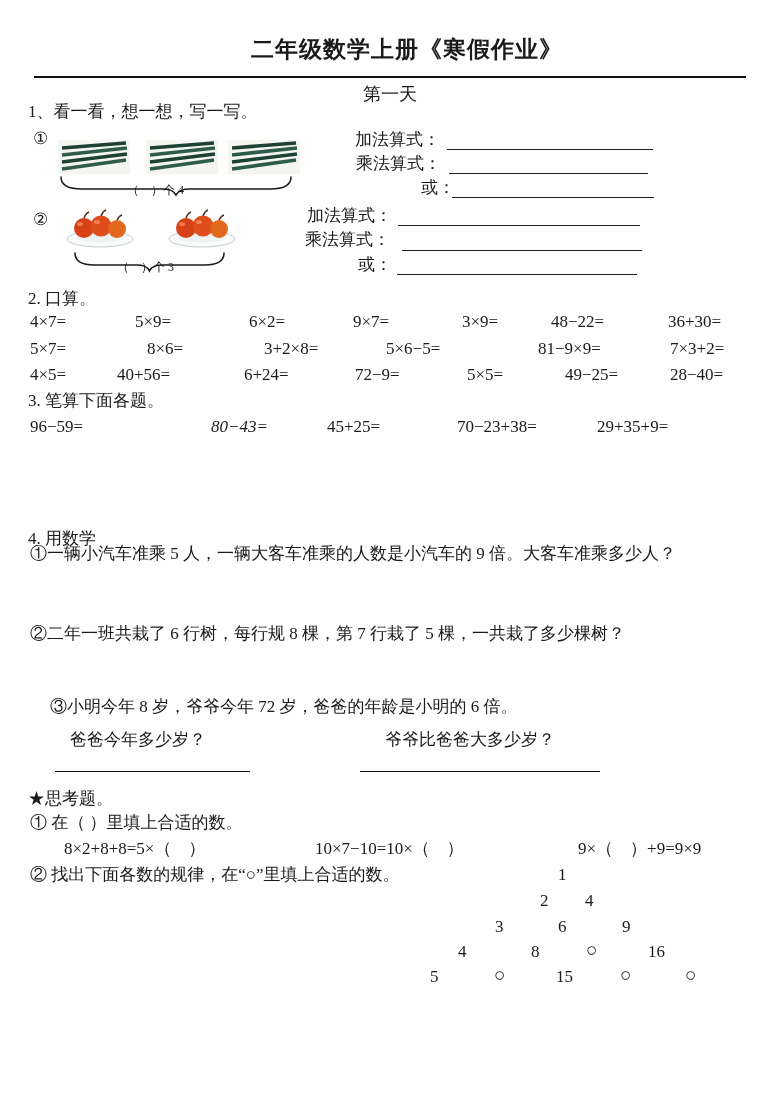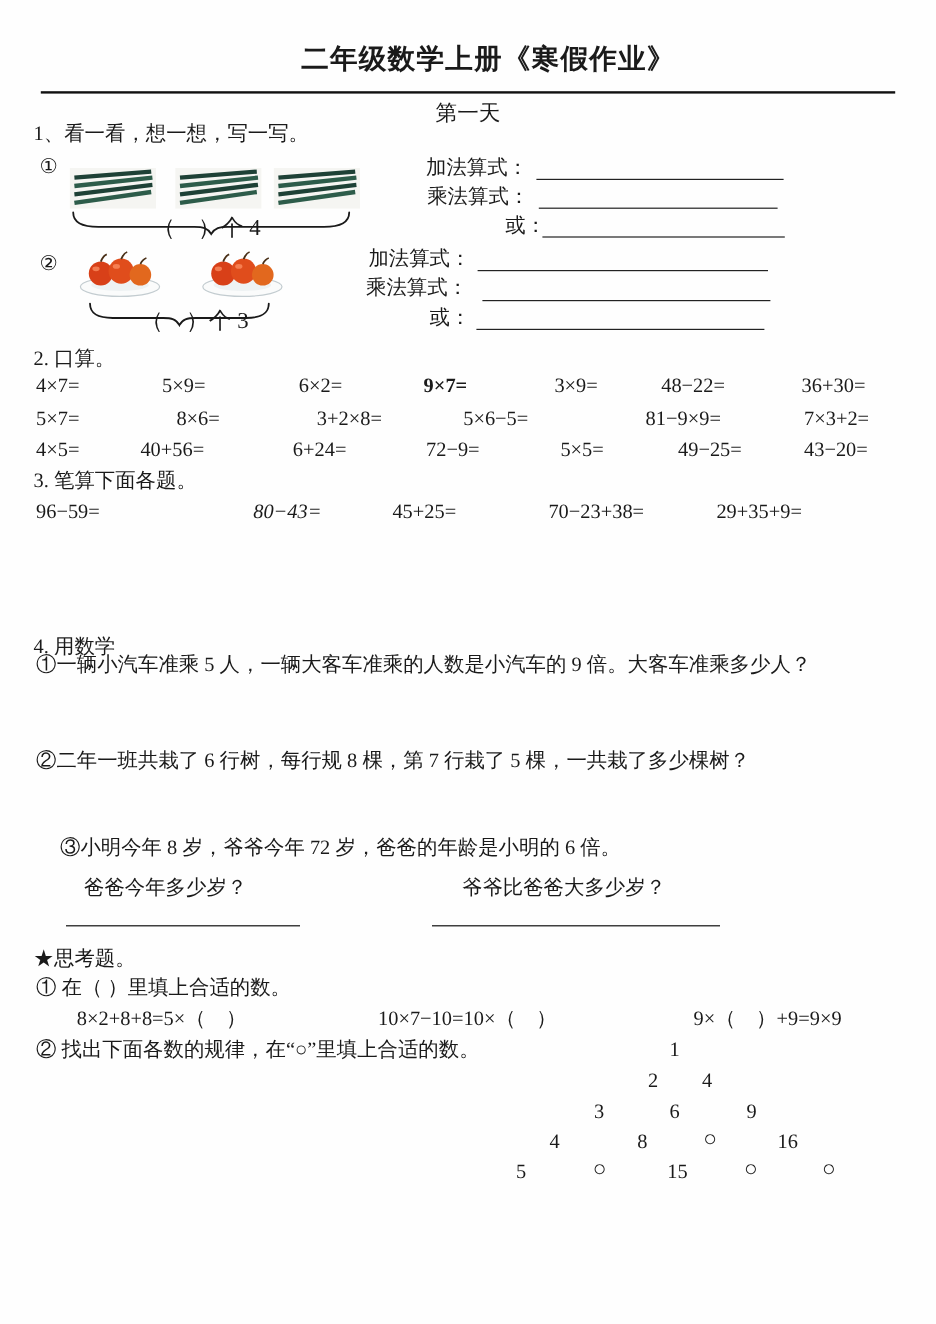--- a/index.html
+++ b/index.html
@@ -6,21 +6,21 @@
   #page{
     position:relative;
     width:780px;height:1103px;
     background:#fefefe;
     font-family:"Liberation Serif","DejaVu Serif",serif;
     color:#1a1a1a;
     overflow:hidden;
   }
   .abs{position:absolute;white-space:nowrap;}
   .t17{font-size:17px;line-height:20px;}
-  .t18{font-size:19px;line-height:21px;}
+  .t18{font-size:12px;line-height:21px;}
   .title{
     width:780px;text-align:center;
     font-family:"Liberation Sans","DejaVu Sans",sans-serif;
     font-weight:700;font-size:23px;letter-spacing:1px;padding-left:17px;
   }
   .day{width:780px;text-align:center;font-size:18px;}
   .rule{position:absolute;background:#111;}
   .uline{position:absolute;height:1px;background:#222;}
   .ansline{position:absolute;height:1px;background:#111;}
   .tri{font-size:17px;line-height:18px;}
@@ -125,39 +125,39 @@
   <div class="abs t17" style="left:305px;top:230px;">乘法算式：</div>
   <div class="uline" style="left:402px;top:250px;width:240px;"></div>
   <div class="abs t17" style="left:358px;top:255px;">或：</div>
   <div class="uline" style="left:397px;top:274px;width:240px;"></div>
 
   <div class="abs t17" style="left:28px;top:289px;">2. 口算。</div>
 
   <div class="abs t17" style="left:30px;top:312px;">4×7=</div>
   <div class="abs t17" style="left:135px;top:312px;">5×9=</div>
   <div class="abs t17" style="left:249px;top:312px;">6×2=</div>
-  <div class="abs t17" style="left:353px;top:312px;font-weight:bold;">9×7=</div>
+  <div class="abs t17" style="left:353px;top:312px;">9×7=</div>
   <div class="abs t17" style="left:462px;top:312px;">3×9=</div>
   <div class="abs t17" style="left:551px;top:312px;">48−22=</div>
   <div class="abs t17" style="left:668px;top:312px;">36+30=</div>
 
   <div class="abs t17" style="left:30px;top:339px;">5×7=</div>
   <div class="abs t17" style="left:147px;top:339px;">8×6=</div>
   <div class="abs t17" style="left:264px;top:339px;">3+2×8=</div>
   <div class="abs t17" style="left:386px;top:339px;">5×6−5=</div>
   <div class="abs t17" style="left:538px;top:339px;">81−9×9=</div>
   <div class="abs t17" style="left:670px;top:339px;">7×3+2=</div>
 
   <div class="abs t17" style="left:30px;top:365px;">4×5=</div>
   <div class="abs t17" style="left:117px;top:365px;">40+56=</div>
   <div class="abs t17" style="left:244px;top:365px;">6+24=</div>
   <div class="abs t17" style="left:355px;top:365px;">72−9=</div>
   <div class="abs t17" style="left:467px;top:365px;">5×5=</div>
   <div class="abs t17" style="left:565px;top:365px;">49−25=</div>
-  <div class="abs t17" style="left:670px;top:365px;">43−20=</div>
+  <div class="abs t17" style="left:670px;top:365px;">28−40=</div>
 
   <div class="abs t17" style="left:28px;top:391px;">3. 笔算下面各题。</div>
   <div class="abs t17" style="left:30px;top:417px;">96−59=</div>
   <div class="abs t17" style="left:211px;top:417px;font-style:italic;">80−43=</div>
   <div class="abs t17" style="left:327px;top:417px;">45+25=</div>
   <div class="abs t17" style="left:457px;top:417px;">70−23+38=</div>
   <div class="abs t17" style="left:597px;top:417px;">29+35+9=</div>
 
   <div class="abs t17" style="left:28px;top:529px;text-align:center;">4. 用数学</div>
   <div class="abs t17" style="left:30px;top:544px;">①一辆小汽车准乘 5 人，一辆大客车准乘的人数是小汽车的 9 倍。大客车准乘多少人？</div>

